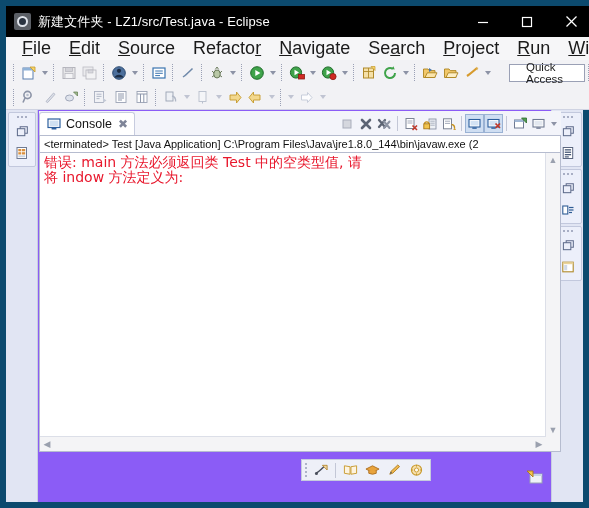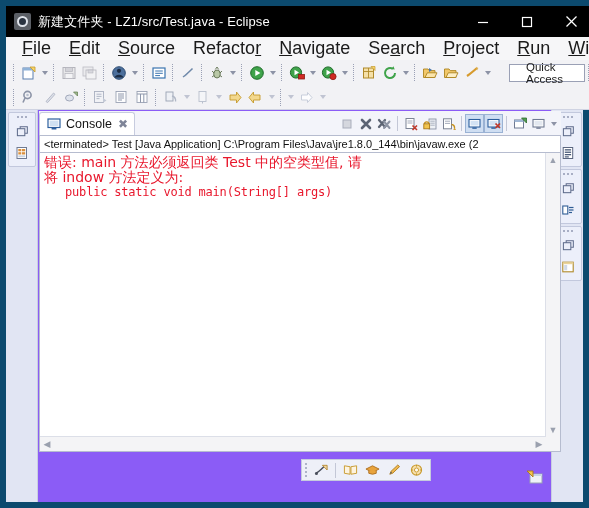--- a/index.html
+++ b/index.html
@@ -559,21 +559,20 @@
           </div>
       </div>
     </div>
 
     <div class="termline">&lt;terminated&gt; Test [Java Application] C:\Program Files\Java\jre1.8.0_144\bin\javaw.exe (2</div>
 
     <div class="consolebox">
       <div class="consoletext">
         <div class="cl cjk">错误: main 方法必须返回类 Test 中的空类型值, 请</div>
         <div class="cl cjk">将 indow 方法定义为:</div>
-        <div class="cl mono">   public static void main(String[] args)</div>
       </div>
 
       <div class="vscroll">
         <div class="sbtn" style="top:0">▲</div>
         <div class="sbtn" style="bottom:0">▼</div>
       </div>
       <div class="hscroll">
         <div class="sbtn" style="left:0">◀</div>
         <div class="sbtn" style="right:0">▶</div>
       </div>

